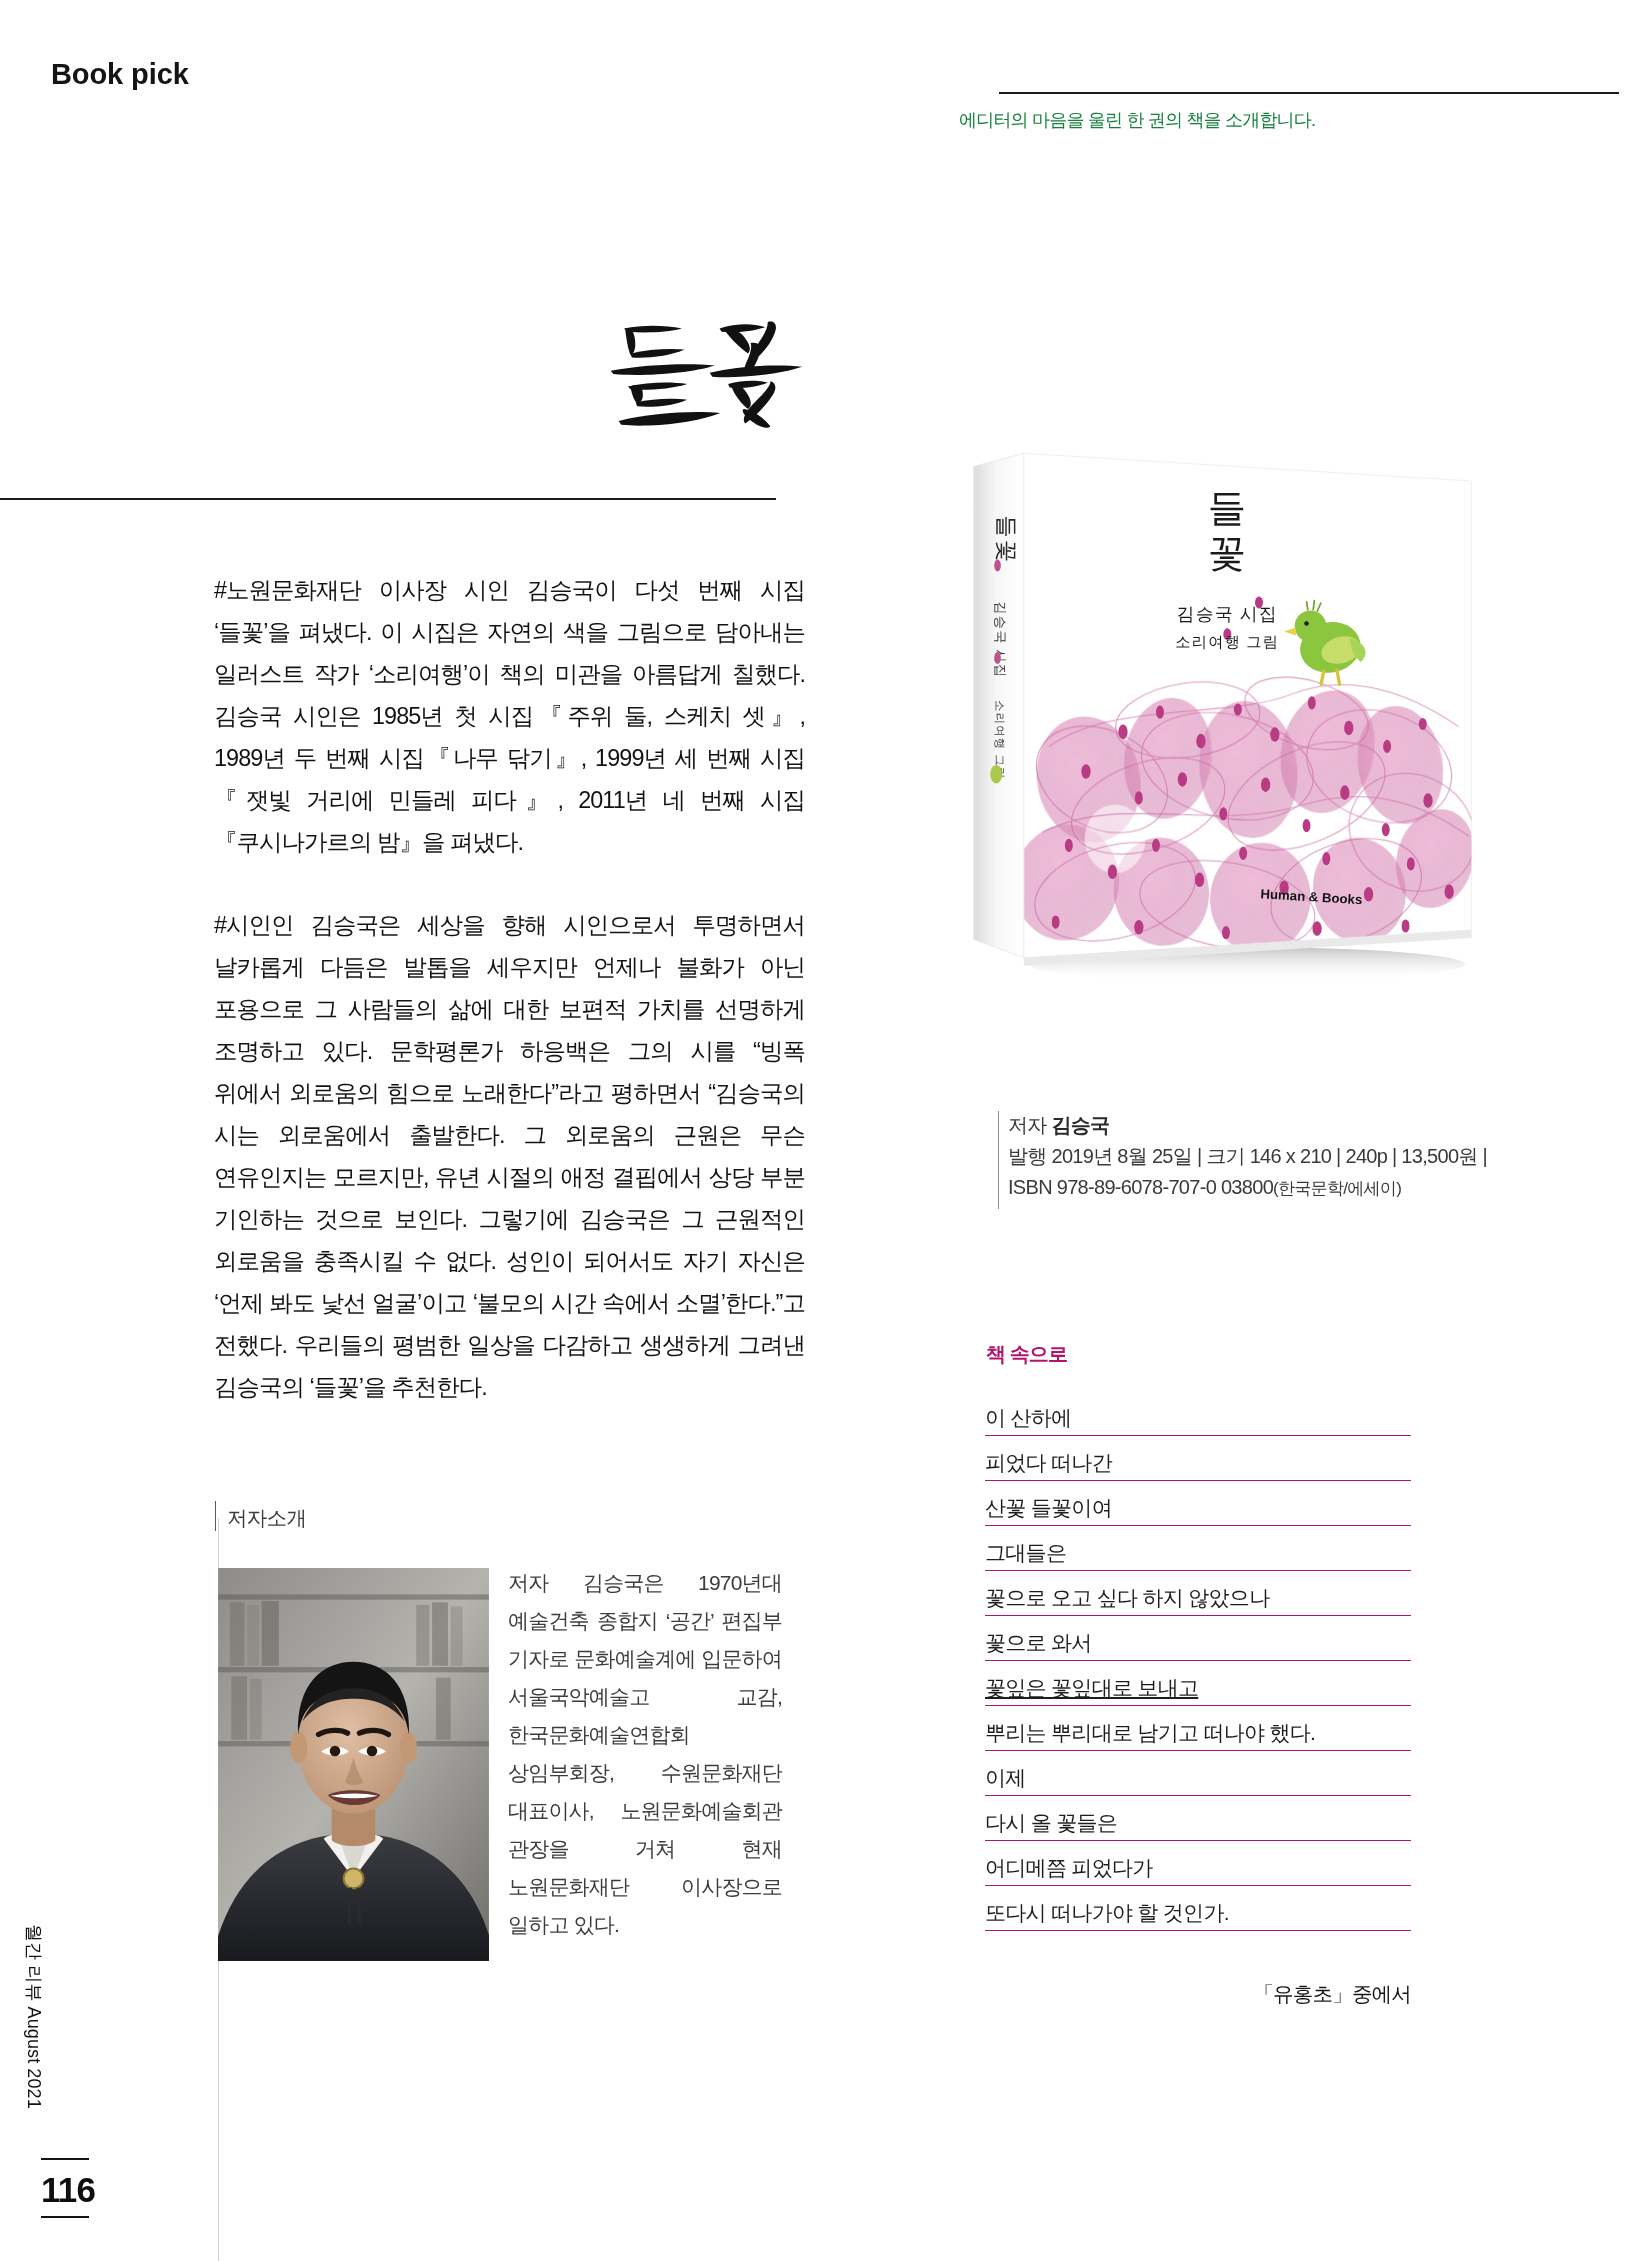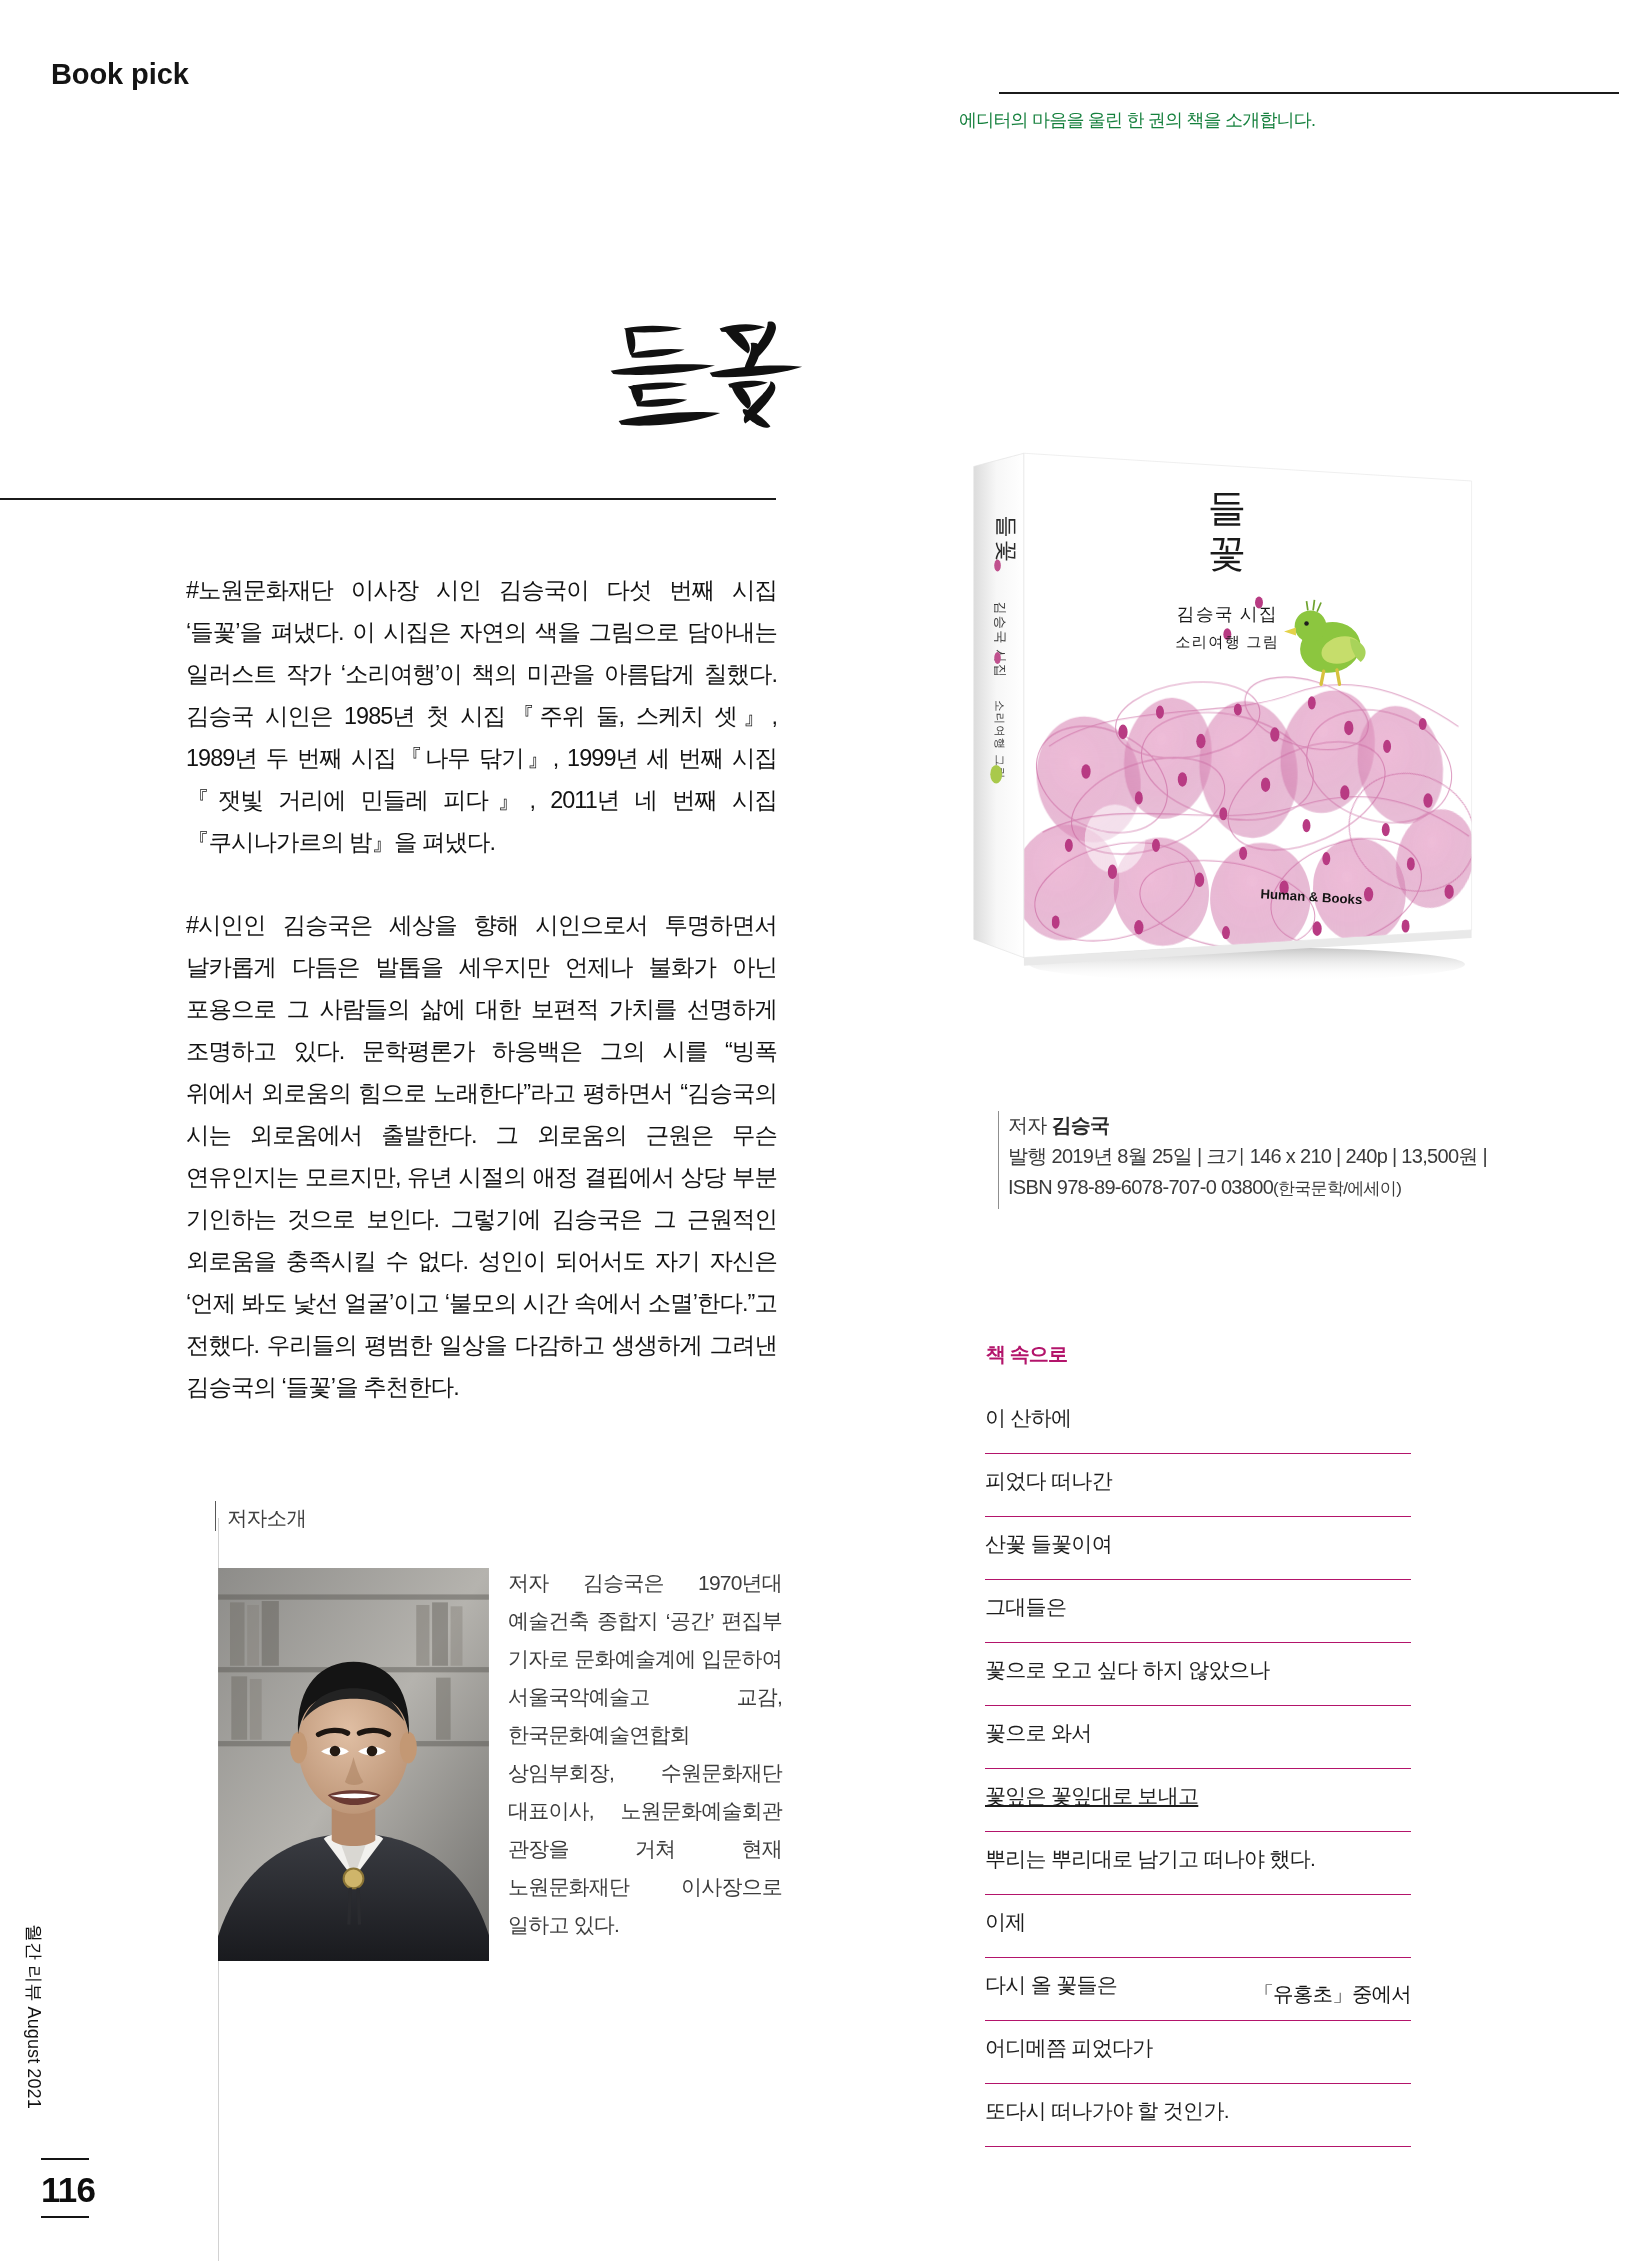--- a/index.html
+++ b/index.html
@@ -42,21 +42,21 @@
   }
 
   
   .col-divider {
     position:absolute; left:218px; top:1518px; width:1.3px; height:743px;
     background:#d2d2d2;
   }
 
   
   .body-col {
-    position:absolute; left:186px; top:569px; width:591px;
+    position:absolute; left:214px; top:569px; width:591px;
   }
   .para {
     font-size:23.4px; line-height:42px; color:#131313;
     text-align:justify; letter-spacing:-0.9px;
     margin:0 0 41px 0; word-break:keep-all;
   }
 
   
   .author-head {
     position:absolute; left:215px; top:1504px;
@@ -105,21 +105,21 @@
   
   .poem-head {
     position:absolute; left:986px; top:1341px;
     font-size:20px; font-weight:bold; letter-spacing:-0.9px;
   }
   .poem {
     position:absolute; left:985px; top:1403px; width:426px;
   }
   .poem-line {
     font-size:21px; line-height:30px; color:#1d1d1d;
-    letter-spacing:-0.7px; padding-bottom:20px;
+    letter-spacing:-0.7px; padding-bottom:2px;
     border-bottom:1.7px solid;
     margin-bottom:12px; white-space:nowrap;
   }
   .poem-credit {
     position:absolute; left:985px; top:1980px; width:426px;
     text-align:right; font-size:20.5px; color:#151515; letter-spacing:-0.8px;
   }
 
   
   .spine {

